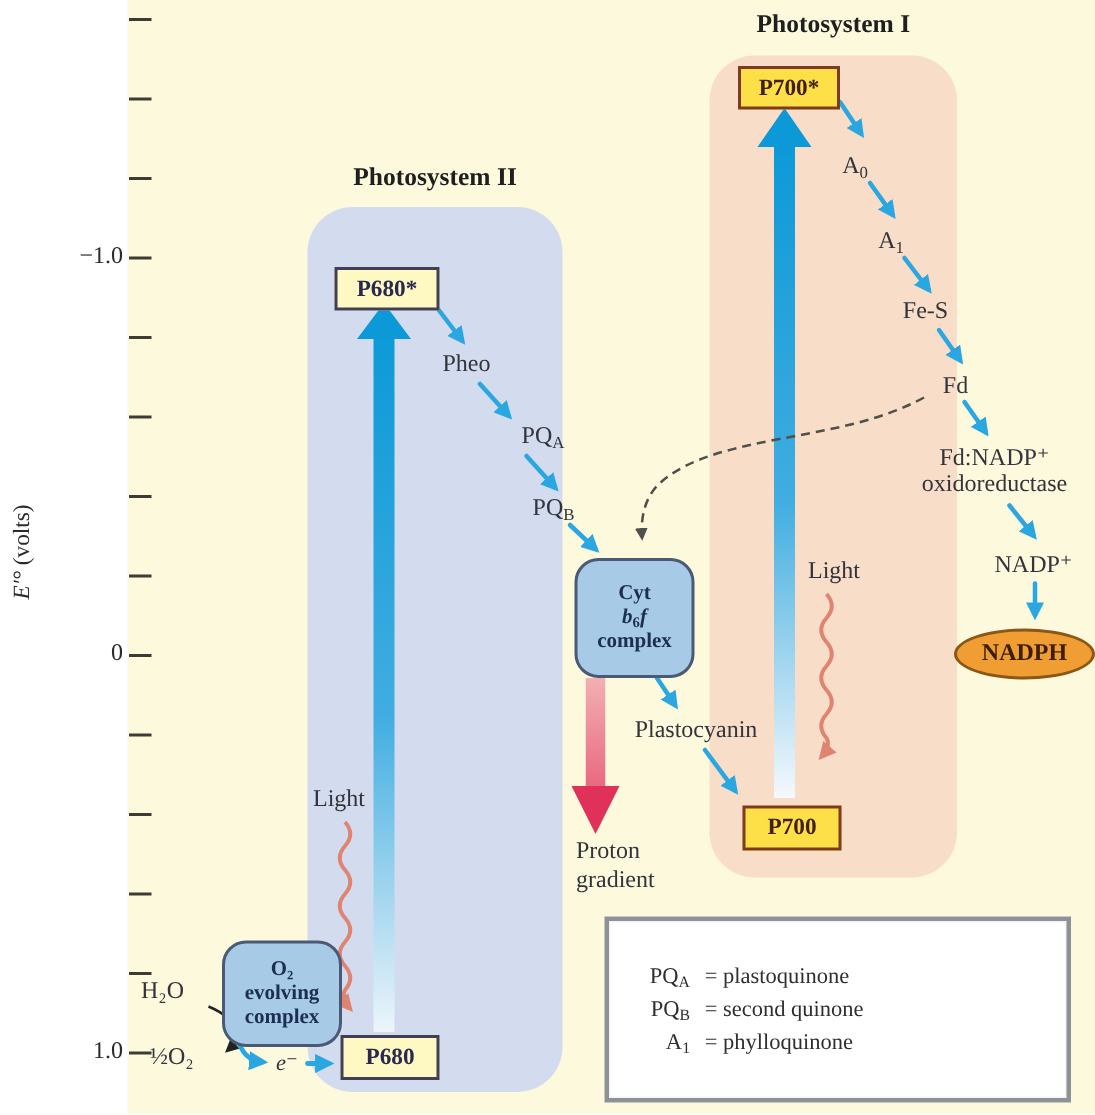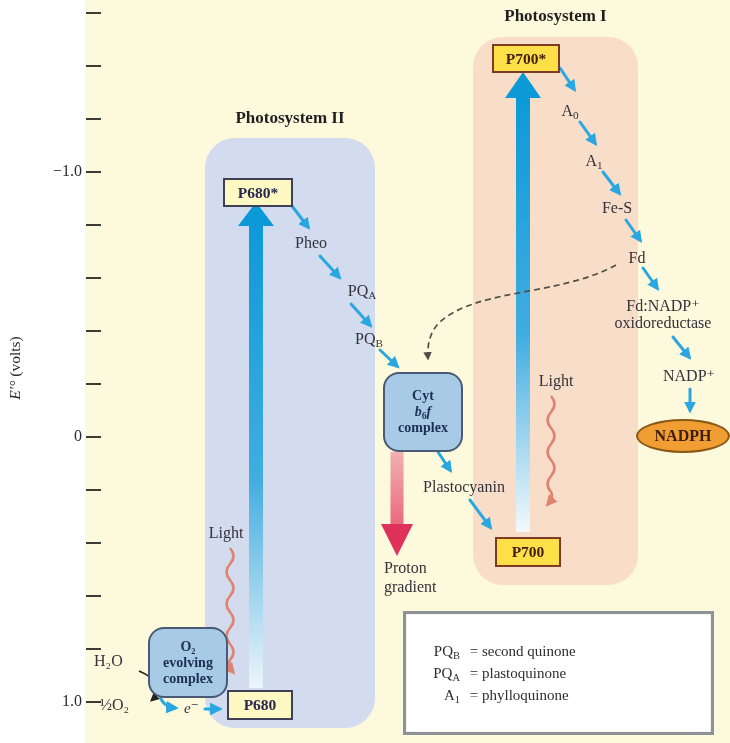--- a/index.html
+++ b/index.html
@@ -200,25 +200,25 @@
 
   <div class="lbl cx twolines" style="left:663px;top:298px">
     <span style="display:block">Fd:NADP⁺</span>
     <span style="display:block">oxidoreductase</span>
   </div>
   <div class="lbl cx" style="left:689px;top:366px">NADP⁺</div>
   <div class="nadph">NADPH</div>
 
   <div class="legend">
     <div class="legend-row">
+      <span class="term"><span>PQ</span><sub>A</sub></span>
+      <span class="def">= plastoquinone</span>
+    </div>
+    <div class="legend-row">
       <span class="term"><span>PQ</span><sub>B</sub></span>
       <span class="def">= second quinone</span>
-    </div>
-    <div class="legend-row">
-      <span class="term"><span>PQ</span><sub>A</sub></span>
-      <span class="def">= plastoquinone</span>
     </div>
     <div class="legend-row">
       <span class="term"><span>A</span><sub>1</sub></span>
       <span class="def">= phylloquinone</span>
     </div>
   </div>
 </div>
 
 </body></html>

